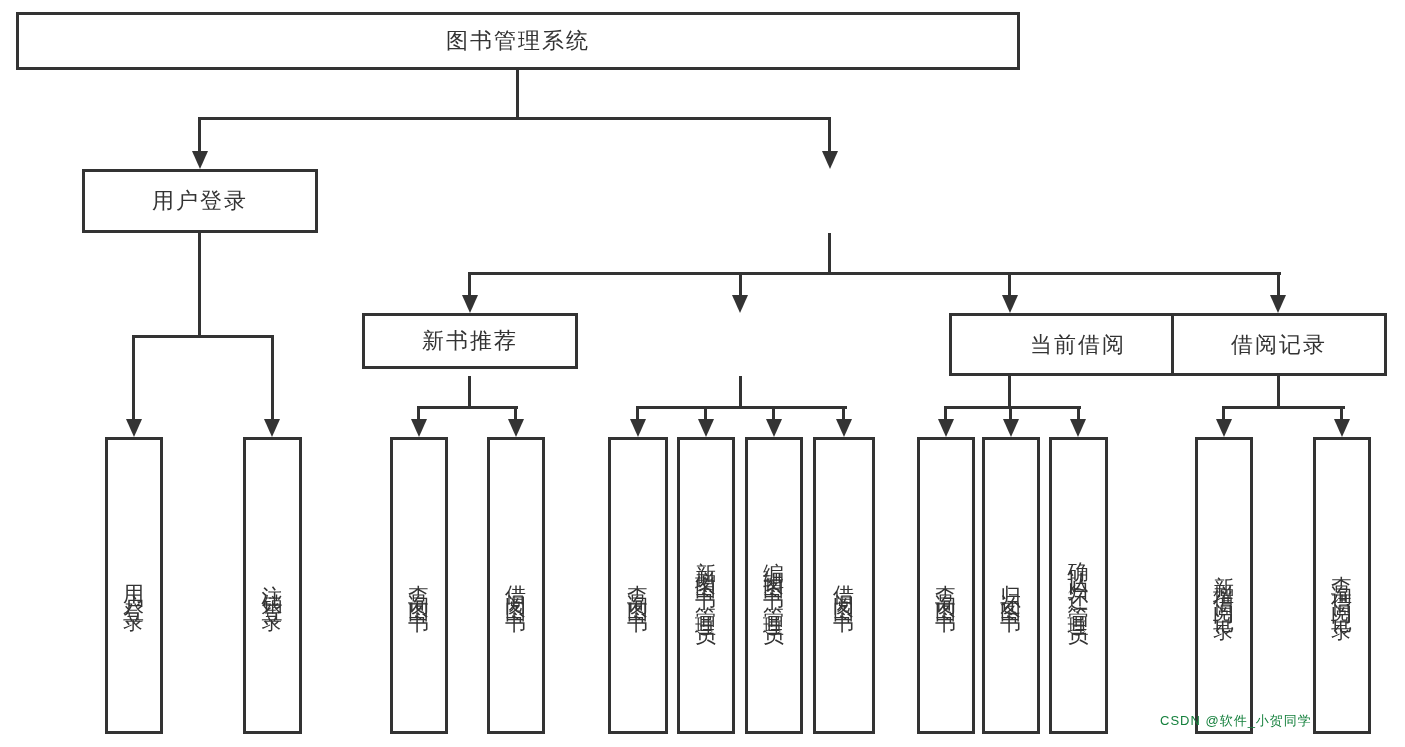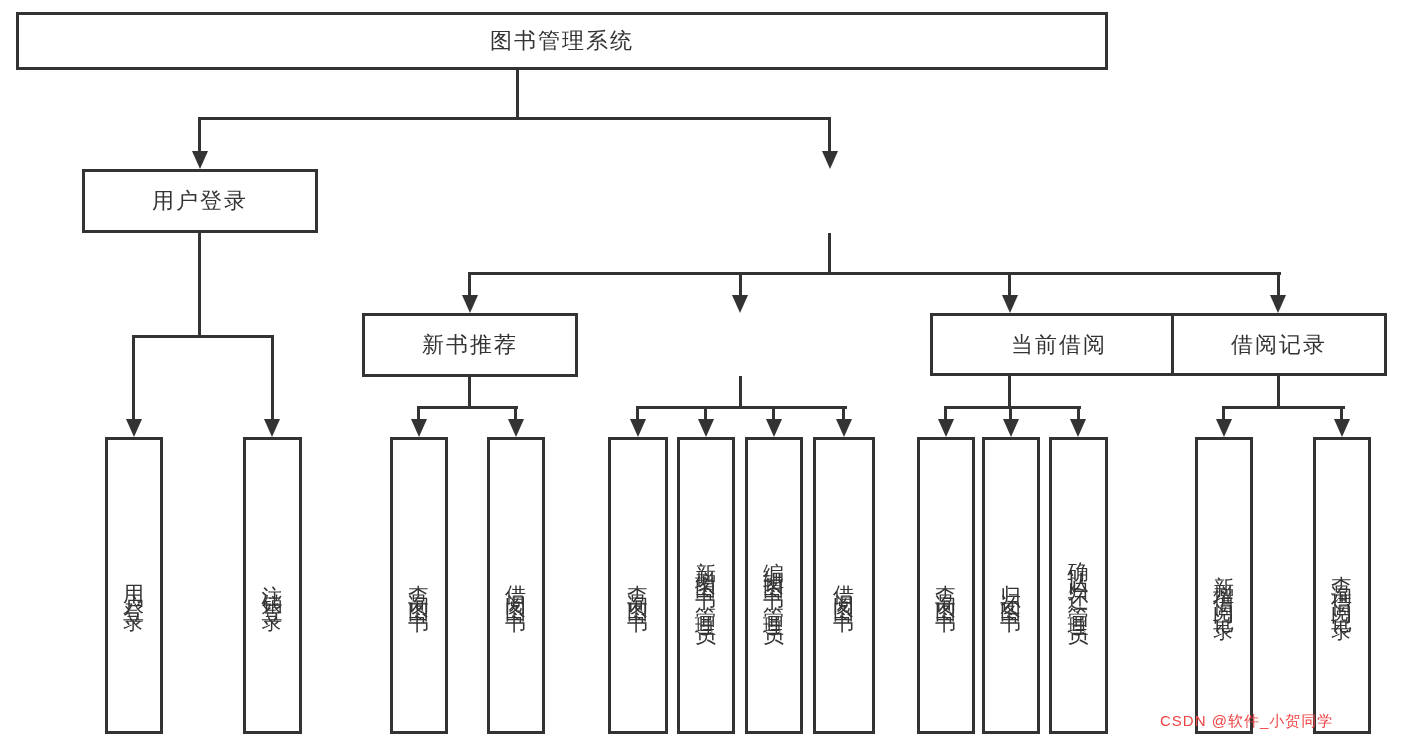--- a/index.html
+++ b/index.html
@@ -22,35 +22,35 @@
     font-size:21px; letter-spacing:9px; line-height:1.1; white-space:nowrap;
   }
   .vl { position:absolute; width:3px; background:#333333; }
   .hl { position:absolute; height:3px; background:#333333; }
   .arr {
     position:absolute; width:0; height:0;
     border-left:8px solid transparent; border-right:8px solid transparent;
     border-top:18px solid #333333;
   }
   .watermark {
-    position:absolute; left:1160px; top:712px; font-size:15px;
-    color:#ef4444; letter-spacing:1px; white-space:nowrap; z-index:5;
+    position:absolute; left:1160px; top:712px; font-size:13px;
+    color:#15803d; letter-spacing:1px; white-space:nowrap; z-index:5;
   }
 </style>
 </head>
 <body>
 
 <div class="canvas">
 
-  <div class="box" style="left:16px; top:12px; width:1092px; height:58px;">图书管理系统</div>
+  <div class="box" style="left:16px; top:12px; width:1004px; height:58px;">图书管理系统</div>
 
   <div class="box" style="left:82px; top:169px; width:236px; height:64px;">用户登录</div>
 
-  <div class="box" style="left:362px; top:313px; width:216px; height:64px;">新书推荐</div>
-  <div class="box" style="left:930px; top:313px; width:258px; height:63px;">当前借阅</div>
+  <div class="box" style="left:362px; top:313px; width:216px; height:56px;">新书推荐</div>
+  <div class="box" style="left:949px; top:313px; width:258px; height:63px;">当前借阅</div>
   <div class="box" style="left:1171px; top:313px; width:216px; height:63px;">借阅记录</div>
 
   <div class="vbox" style="left:105px; top:437px; width:58px; height:297px;">
     <span>用户登录</span>
     </div>
   <div class="vbox" style="left:243px; top:437px; width:59px; height:297px;">
     <span>注销登录</span>
     </div>
 
   <div class="vbox" style="left:390px; top:437px; width:58px; height:297px;">

